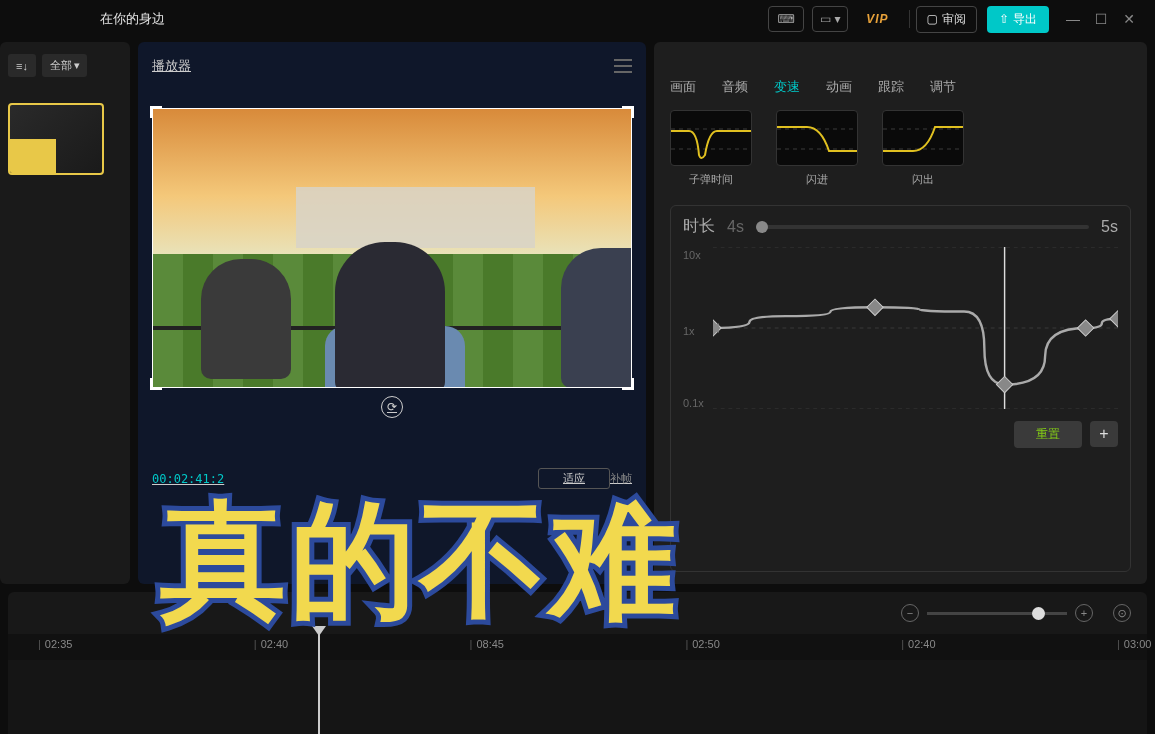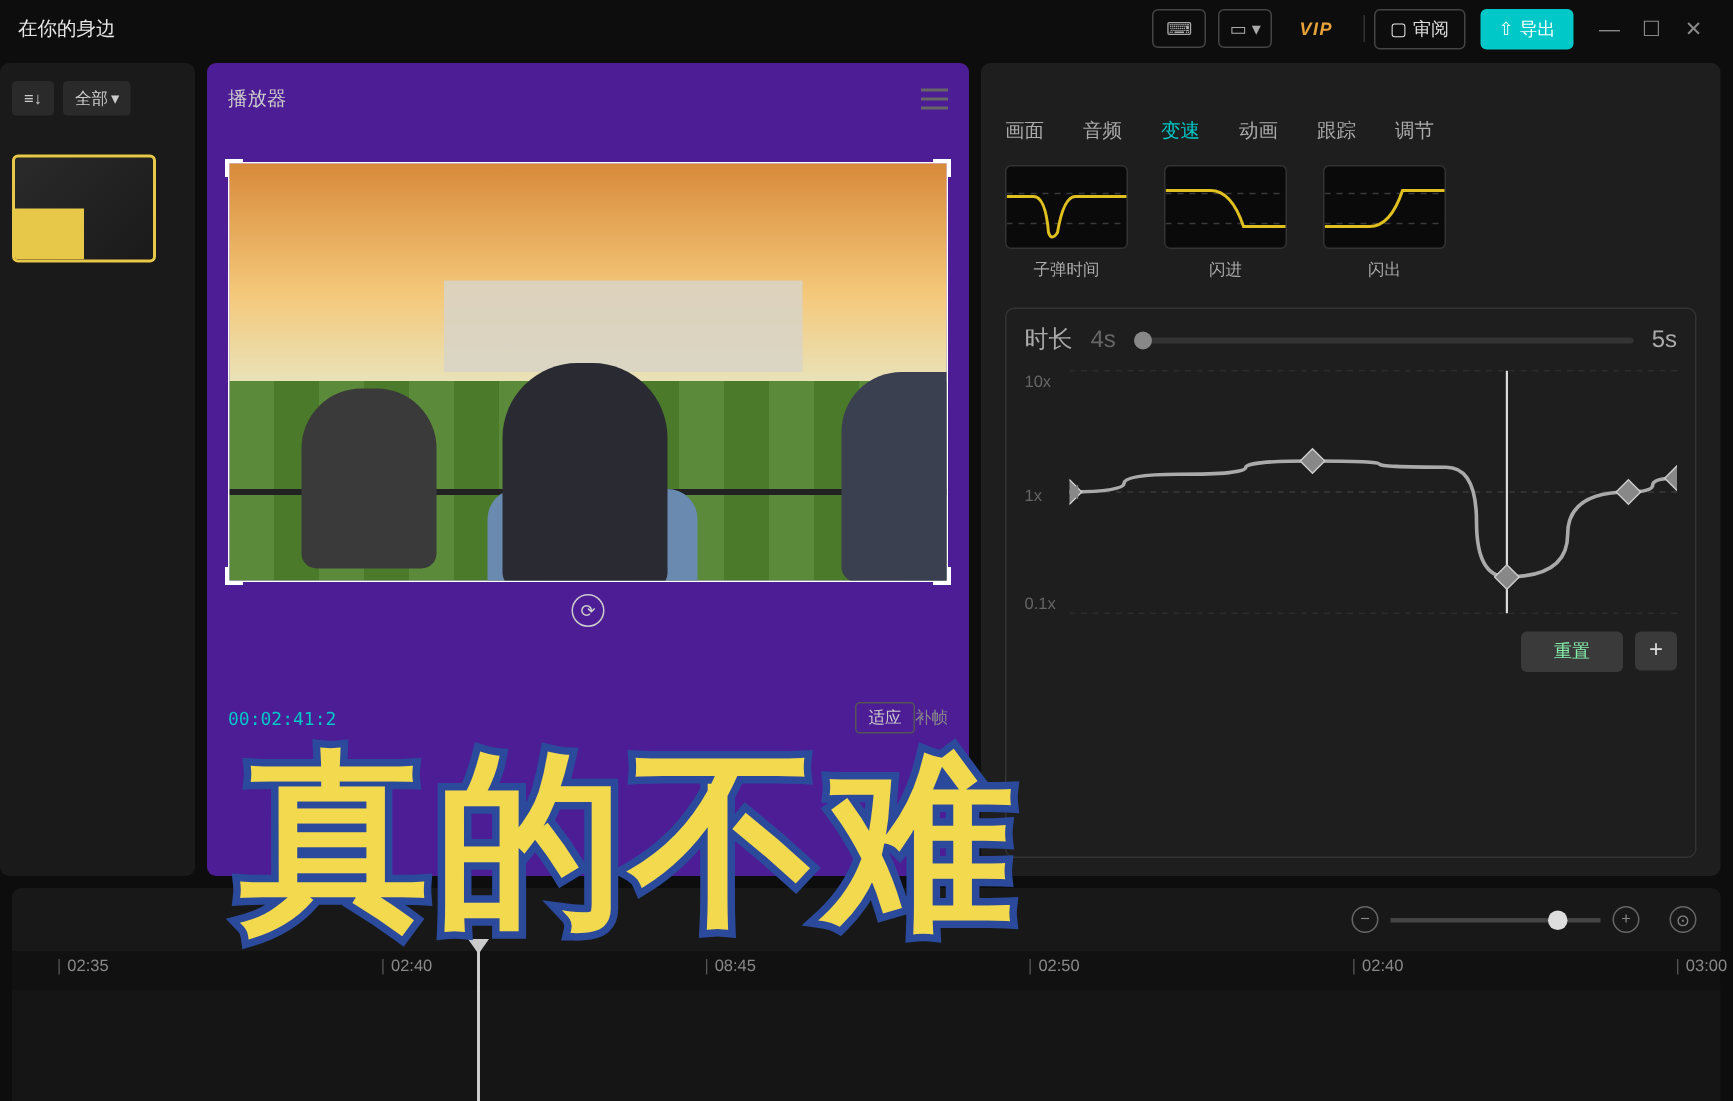--- a/index.html
+++ b/index.html
@@ -1,37 +1,37 @@
 <!DOCTYPE html>
 <html><head>
 <meta charset="utf-8">
 <style>
 * { margin: 0; padding: 0; box-sizing: border-box; font-family: "Microsoft YaHei", sans-serif; }
 body { background: #0d0d0d; color: #ccc; width: 1155px; height: 734px; overflow: hidden; position: relative; }
 
 
 .top-bar { height: 38px; display: flex; align-items: center; padding: 0 12px; background: #0d0d0d; }
-.title-text { color: #e5e5e5; font-size: 13px; }
+.title-text { color: #e5e5e5; font-size: 13px; margin-left: 88px; }
 .top-spacer { flex: 1; }
 .top-icon { width: 36px; height: 26px; display: flex; align-items: center; justify-content: center; color: #aaa; border: 1px solid #444; border-radius: 4px; margin: 0 4px; font-size: 12px; cursor: pointer; }
 .vip-badge { color: #e8a23a; font-weight: bold; font-style: italic; letter-spacing: 1px; margin: 0 14px; font-size: 12px; }
 .review-btn { display: flex; align-items: center; gap: 4px; padding: 4px 10px; border: 1px solid #444; border-radius: 4px; color: #ddd; font-size: 12px; cursor: pointer; }
 .export-btn { display: flex; align-items: center; gap: 4px; padding: 5px 12px; background: #00c8c8; color: #fff; border-radius: 4px; font-size: 12px; margin: 0 10px; cursor: pointer; }
 .win-btn { width: 28px; height: 28px; display: flex; align-items: center; justify-content: center; color: #888; font-size: 14px; cursor: pointer; }
 
 
 .main-area { display: flex; height: 550px; padding: 4px 8px 4px 0; gap: 8px; }
 .left-panel { width: 130px; background: #1a1a1a; border-radius: 6px; padding: 8px; overflow: hidden; }
 .browse-chips { display: flex; gap: 6px; padding: 4px 0 12px; }
 .chip { background: #2a2a2a; color: #ccc; font-size: 11px; padding: 4px 8px; border-radius: 3px; display: flex; align-items: center; gap: 2px; cursor: pointer; }
 .thumb-box { width: 96px; height: 72px; background: linear-gradient(135deg,#2a2a2a,#1a1a1a); border: 2px solid #e8c848; border-radius: 4px; margin-top: 14px; position: relative; overflow: hidden; }
 .thumb-yellow { position: absolute; bottom: 0; left: 0; right: 50%; top: 50%; background: #e8c848; }
 
 
-.player-panel { flex: 1; max-width: 520px; background: #4c1d95; border-radius: 6px; padding: 10px 14px; display: flex; flex-direction: column; }
+.player-panel { flex: 1; max-width: 520px; background: #0f172a; border-radius: 6px; padding: 10px 14px; display: flex; flex-direction: column; text-decoration: underline; }
 .player-head { display: flex; align-items: center; justify-content: space-between; height: 28px; font-size: 13px; color: #ccc; }
 .menu-lines { width: 18px; height: 14px; display: flex; flex-direction: column; justify-content: space-between; cursor: pointer; }
 .menu-lines span { height: 2px; background: #666; }
 .preview-wrap { margin-top: 28px; width: 480px; height: 280px; position: relative; align-self: center; }
 .preview-img { width: 100%; height: 100%; border: 1.5px solid #fff; background: linear-gradient(180deg,#f4b860 0%,#f7d99a 35%,#7aa65a 55%,#4a7a3a 100%); position: relative; overflow: hidden; }
 .sky { position:absolute; top:0;left:0;right:0;height:52%; background: linear-gradient(180deg,#d88a3a,#f4c87a 60%,#e9e2b8); }
 .building { position:absolute; left:30%; right:20%; top:28%; height:22%; background:#d8d4c8; opacity:0.85; }
 .field { position:absolute; left:0;right:0;top:52%;bottom:0; background: repeating-linear-gradient(90deg,#5a8a3a 0 30px,#4a7a2a 30px 60px); }
 .fence { position:absolute; left:0;right:0;top:78%;height:4px;background:#222; }
 .head1 { position:absolute; left:10%; top:54%; width:90px;height:120px; background:#3a3a3a; border-radius:40px 40px 10px 10px; }
@@ -40,21 +40,21 @@
 .head3 { position:absolute; right:-2%; top:50%; width:80px;height:140px; background:#3a4050; border-radius:40px 0 0 10px; }
 .corner { position:absolute; width:12px;height:12px; }
 .corner.tl { top:-2px;left:-2px; border-top:2px solid #fff; border-left:2px solid #fff; }
 .corner.tr { top:-2px;right:-2px; border-top:2px solid #fff; border-right:2px solid #fff; }
 .corner.bl { bottom:-2px;left:-2px; border-bottom:2px solid #fff; border-left:2px solid #fff; }
 .corner.br { bottom:-2px;right:-2px; border-bottom:2px solid #fff; border-right:2px solid #fff; }
 .sync-icon { margin-top: 8px; align-self: center; color: #ccc; width:22px;height:22px;border:1.5px solid #ccc;border-radius:50%;display:flex;align-items:center;justify-content:center;font-size:12px; cursor:pointer; }
 .player-foot { display: flex; align-items: center; gap: 0; margin-top: 50px; font-size: 12px; }
 .timecode { color: #00c8c8; font-family: monospace; }
 .foot-spacer { flex: 1; }
-.fit-btn { border:1px solid #555; border-radius:3px; padding:2px 8px; color:#ccc; font-size:11px; cursor:pointer; }
+.fit-btn { border:1px solid #555; border-radius:3px; padding:2px 24px; color:#ccc; font-size:11px; cursor:pointer; }
 
 
 .prop-panel { flex: 1; background: #1e1e1e; border-radius: 6px; padding: 8px 16px 12px; display: flex; flex-direction: column; }
 .tab-row { display: flex; gap: 26px; font-size: 13px; padding: 8px 0 14px; }
 .tab { color: #aaa; cursor: pointer; margin-top: 20px; }
 .tab.active { color: #00c8c8; }
 .preset-row { display: flex; gap: 24px; }
 .preset-item { display: flex; flex-direction: column; align-items: center; gap: 6px; cursor: pointer; }
 .preset-box { width: 82px; height: 56px; background: #0a0a0a; border: 1px solid #333; border-radius: 4px; position: relative; overflow: hidden; }
 .preset-label { font-size: 11px; color: #aaa; }
@@ -63,21 +63,21 @@
 .dur-slider { flex: 1; height: 4px; background: #333; border-radius: 2px; position: relative; cursor: pointer; }
 .dur-thumb { position:absolute; left:0; top:-4px; width:12px;height:12px;background:#888;border-radius:50%; }
 .curve-area { position: relative; height: 168px; margin-top: 10px; }
 .y-label { position: absolute; left: 0; font-size: 11px; color: #666; }
 .curve-svg { position:absolute; left:30px; right:0; top:0; bottom:0; }
 .dashline { stroke:#3a3a3a; stroke-dasharray:4 4; stroke-width:1; }
 .curve-path { stroke:#aaa; stroke-width:2.5; fill:none; }
 .node-d { fill:#888; stroke:#ccc; stroke-width:1; }
 .playcursor { stroke:#ddd; stroke-width:1.5; }
 .reset-row { display: flex; justify-content: flex-end; gap: 8px; margin-top: 6px; }
-.reset-btn { background:#3a3a3a; color:#86efac; font-size:12px; padding:5px 22px; border-radius:4px; cursor:pointer; }
+.reset-btn { background:#3a3a3a; color:#84cc16; font-size:12px; padding:5px 22px; border-radius:4px; cursor:pointer; }
 .plus-btn { background:#3a3a3a; color:#ddd; width:28px; height:26px; border-radius:4px; display:flex;align-items:center;justify-content:center; cursor:pointer; }
 
 
 .timeline-bar { height: 42px; background: #181818; border-radius: 6px 6px 0 0; margin: 4px 8px 0; display: flex; align-items: center; padding: 0 16px; gap: 8px; }
 .tl-spacer { flex: 1; }
 .zoom-track { width: 140px; height:3px; background:#444; position:relative; cursor:pointer; }
 .zoom-thumb { position:absolute; right:22px; top:-5px; width:13px;height:13px;background:#ddd;border-radius:50%; }
 .zoom-circ { width:18px;height:18px;border:1.5px solid #666;border-radius:50%;display:flex;align-items:center;justify-content:center;font-size:11px;color:#888;cursor:pointer;}
 .ruler { height: 26px; background: #111; margin: 0 8px; position: relative; font-size: 11px; color: #888; }
 .ruler-mark { position:absolute; top:4px; }

